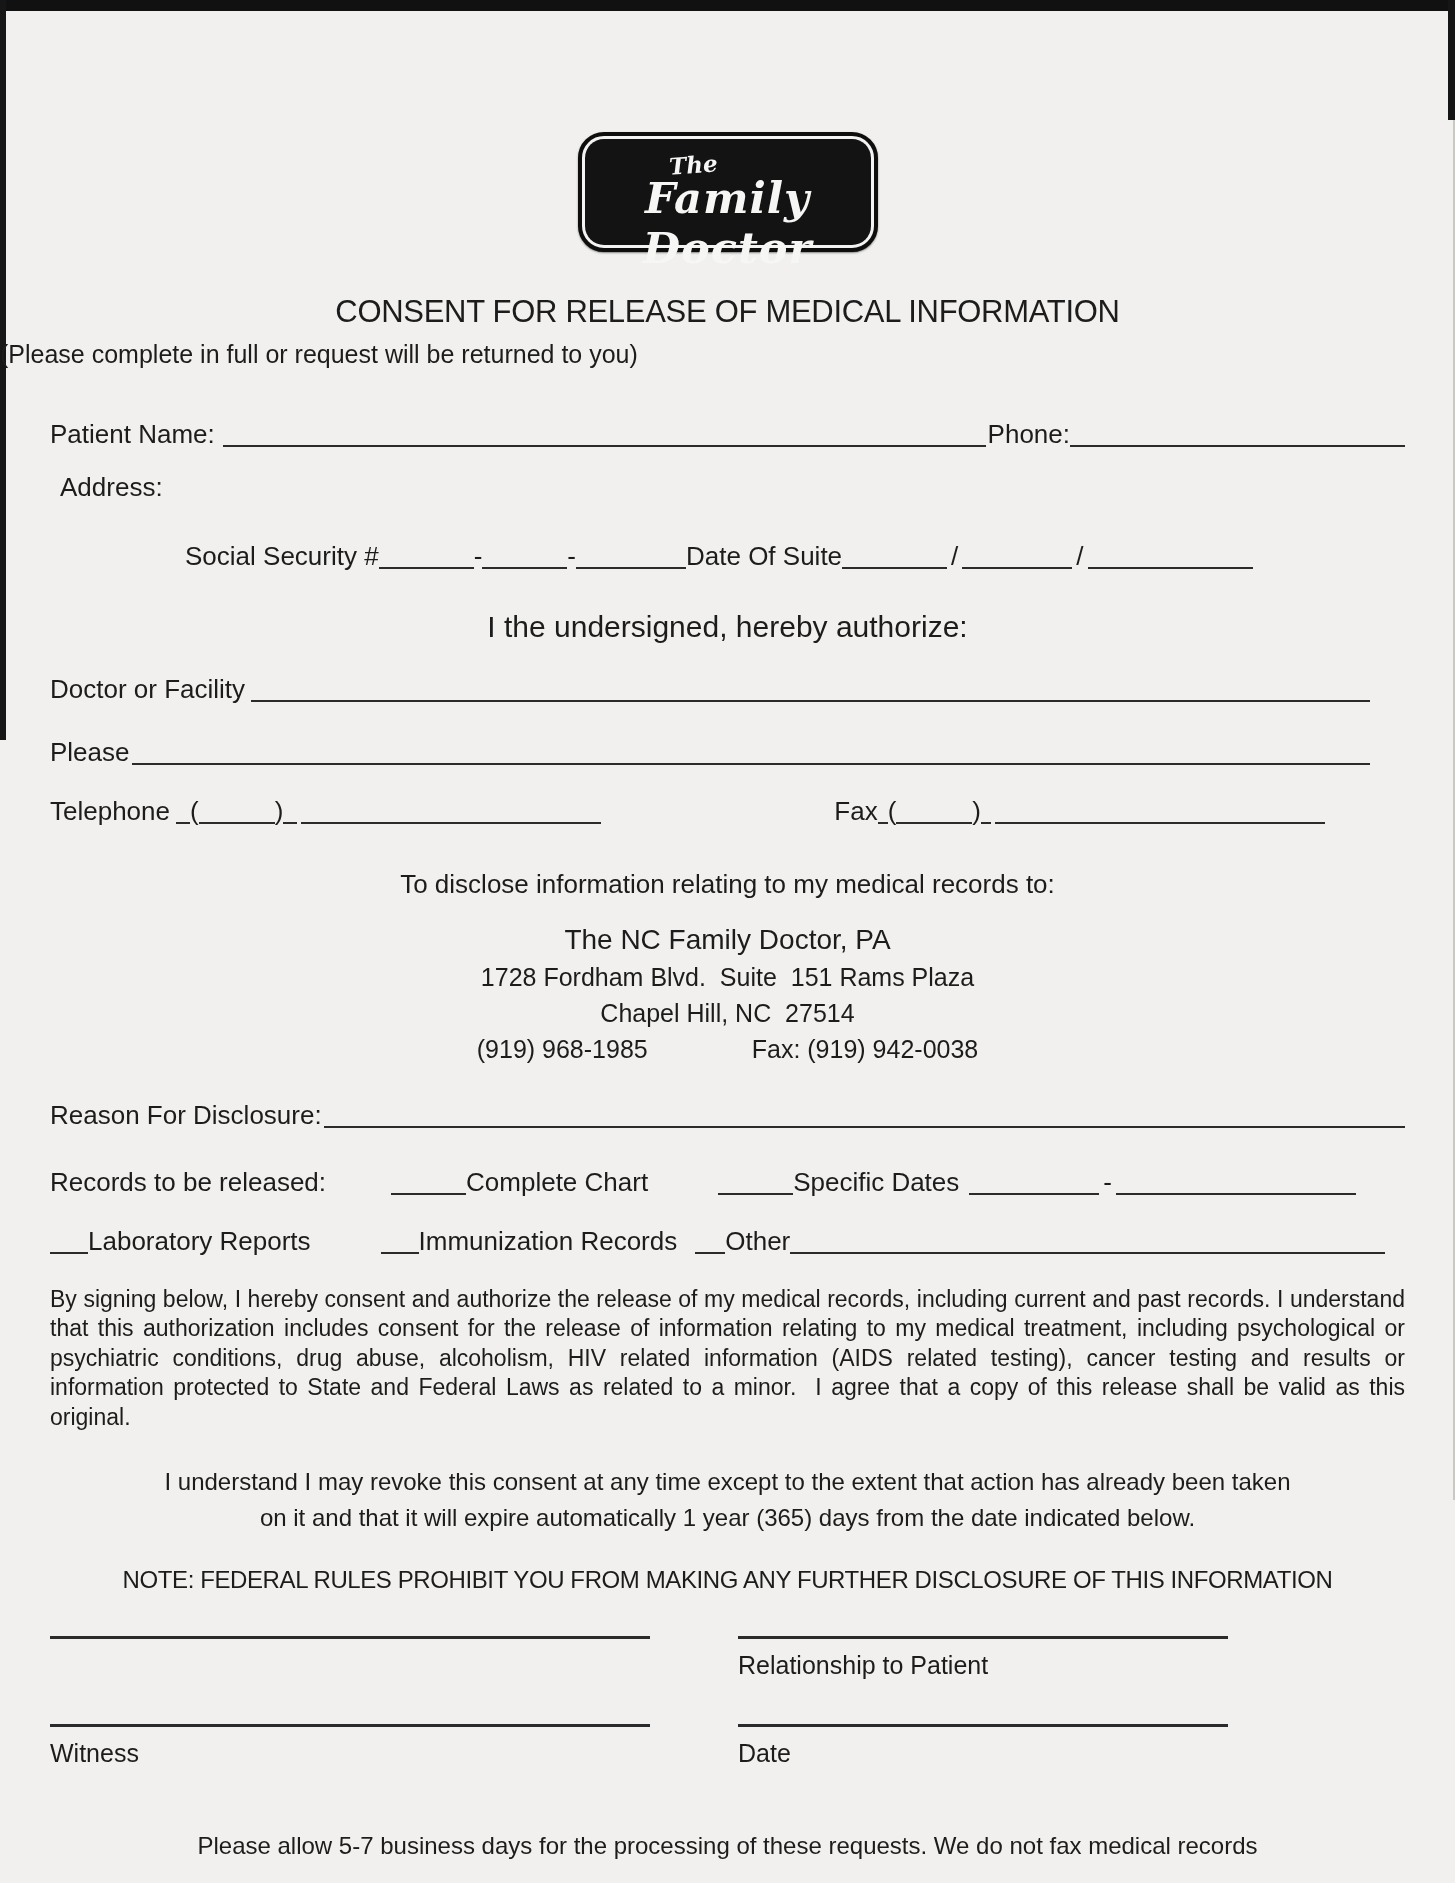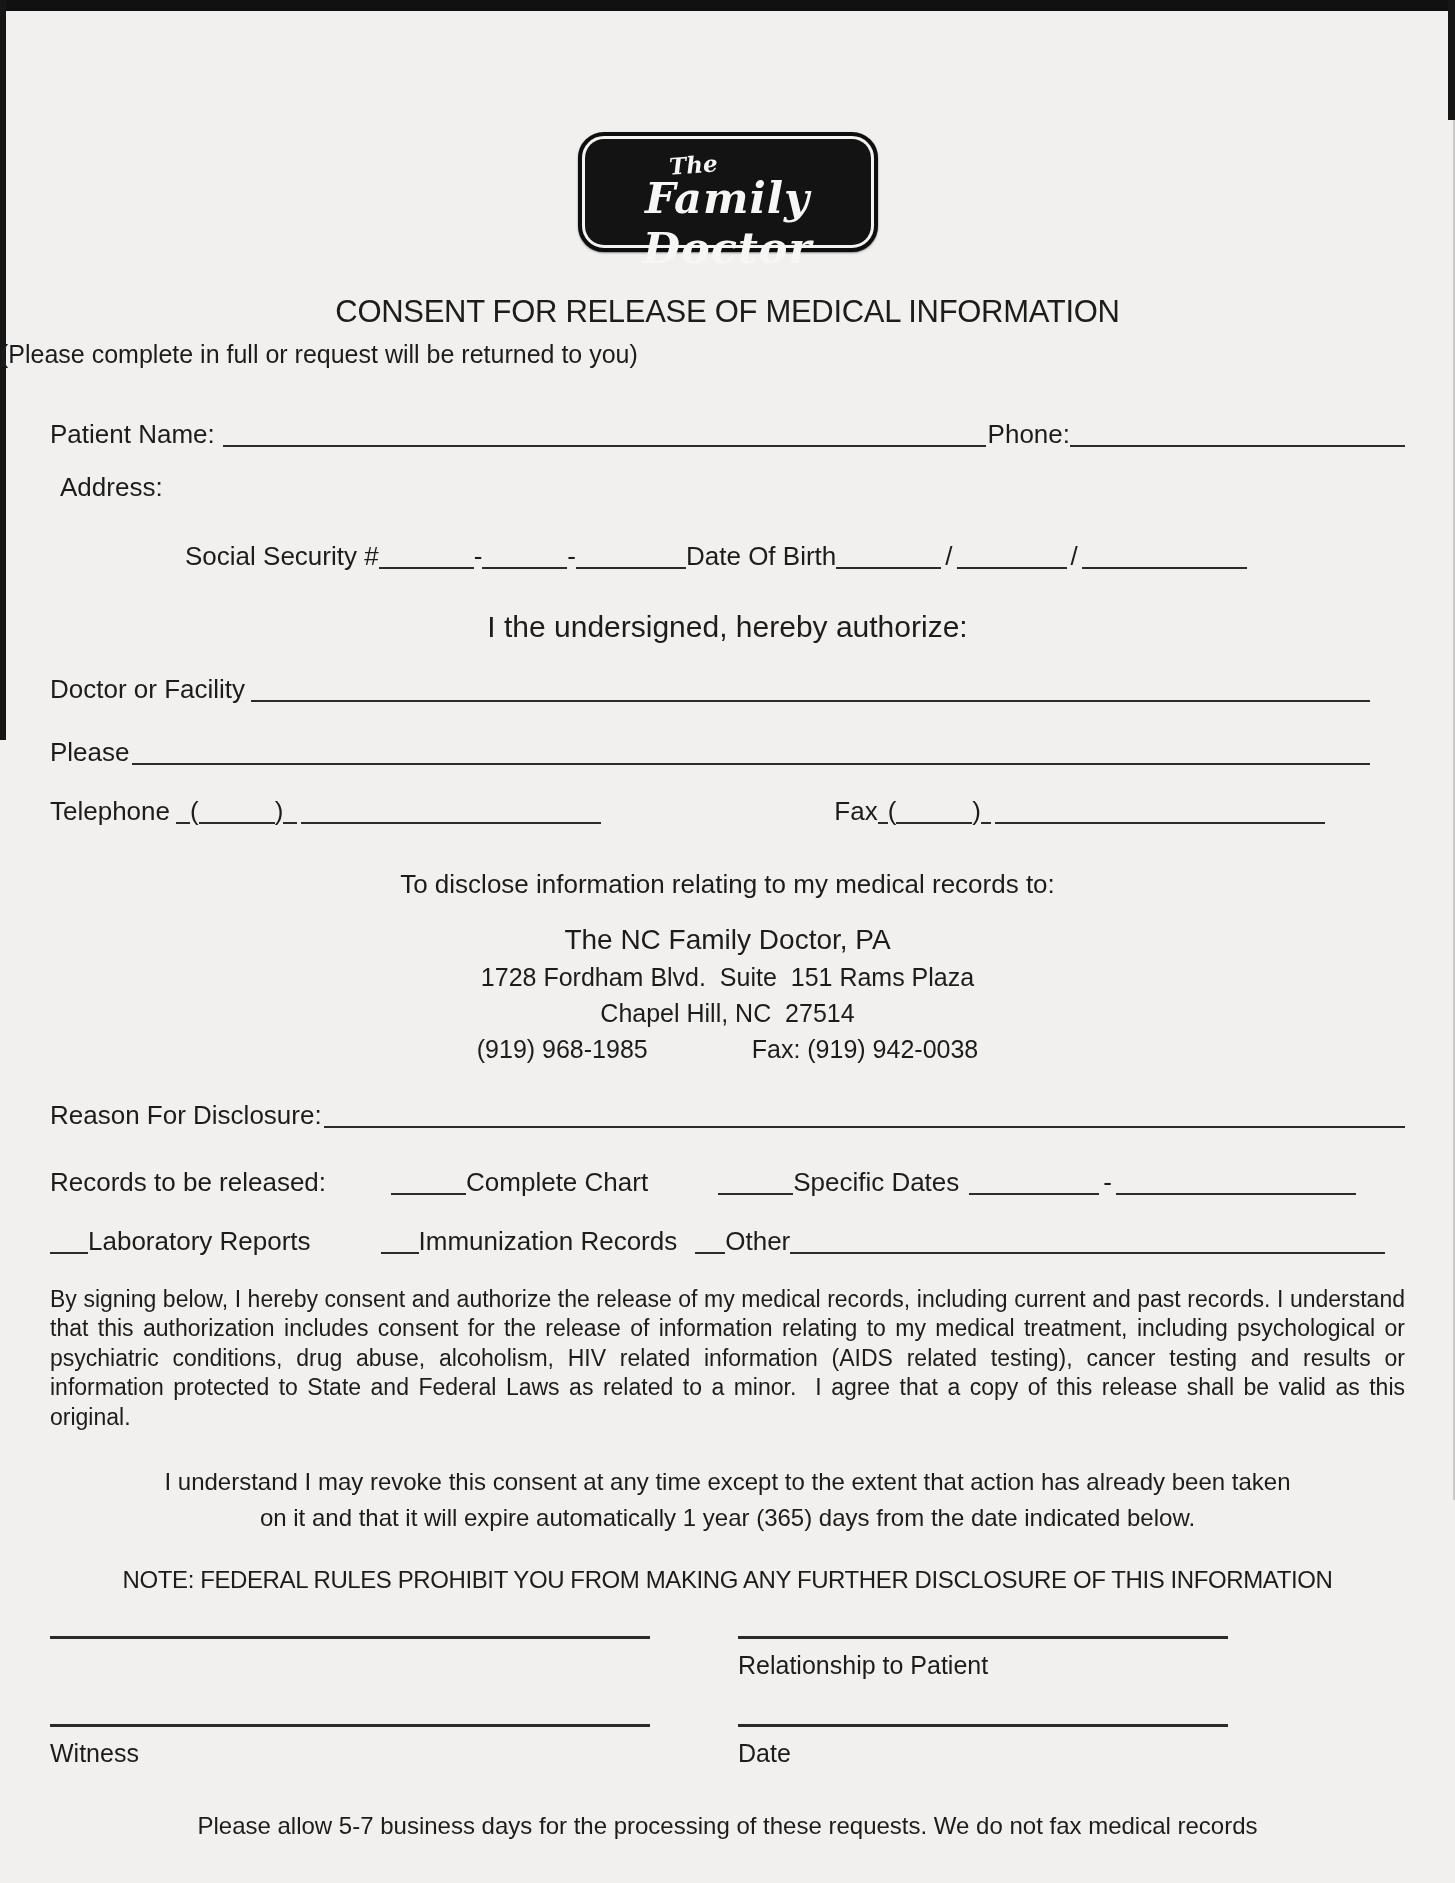--- a/index.html
+++ b/index.html
@@ -119,21 +119,21 @@
     letter-spacing: -0.4px;
   }
 
   .sig-row { display: flex; padding: 0 50px; margin-top: 42px; }
   .sig-row.second { margin-top: 44px; }
   .sig-col-l { width: 600px; margin-right: 88px; }
   .sig-col-r { width: 490px; }
   .sig-line { height: 0; border-bottom: 3px solid #2b2b2b; margin-bottom: 12px; }
   .sig-lbl { font-size: 25px; }
 
-  .footer-note { margin-top: 44px; text-align: center; font-size: 24px; }
+  .footer-note { margin-top: 64px; text-align: center; font-size: 24px; }
 </style>
 </head>
 <body>
 
 <div class="scan-top"></div>
 <div class="scan-left"></div>
 <div class="scan-right2"></div>
 <div class="scan-right"></div>
 
 <div class="page">
@@ -162,21 +162,21 @@
     <span class="blank b-grow" style="margin-left:10px;"></span>
   </div>
 
   <div class="row r-ssn">
     <span class="lbl">Social Security #</span>
     <span class="blank" style="width:95px;"></span>
     <span class="lbl">-</span>
     <span class="blank" style="width:85px;"></span>
     <span class="lbl">-</span>
     <span class="blank" style="width:110px;"></span>
-    <span class="lbl">Date Of Birth</span>
+    <span class="lbl">Date Of Suite</span>
     <span class="blank" style="width:105px;"></span>
     <span class="lbl" style="padding:0 4px;">/</span>
     <span class="blank" style="width:110px;"></span>
     <span class="lbl" style="padding:0 4px;">/</span>
     <span class="blank" style="width:165px;"></span>
   </div>
 
   <div class="h-authorize">I the undersigned, hereby authorize:</div>
 
   <div class="row r-doctor">

